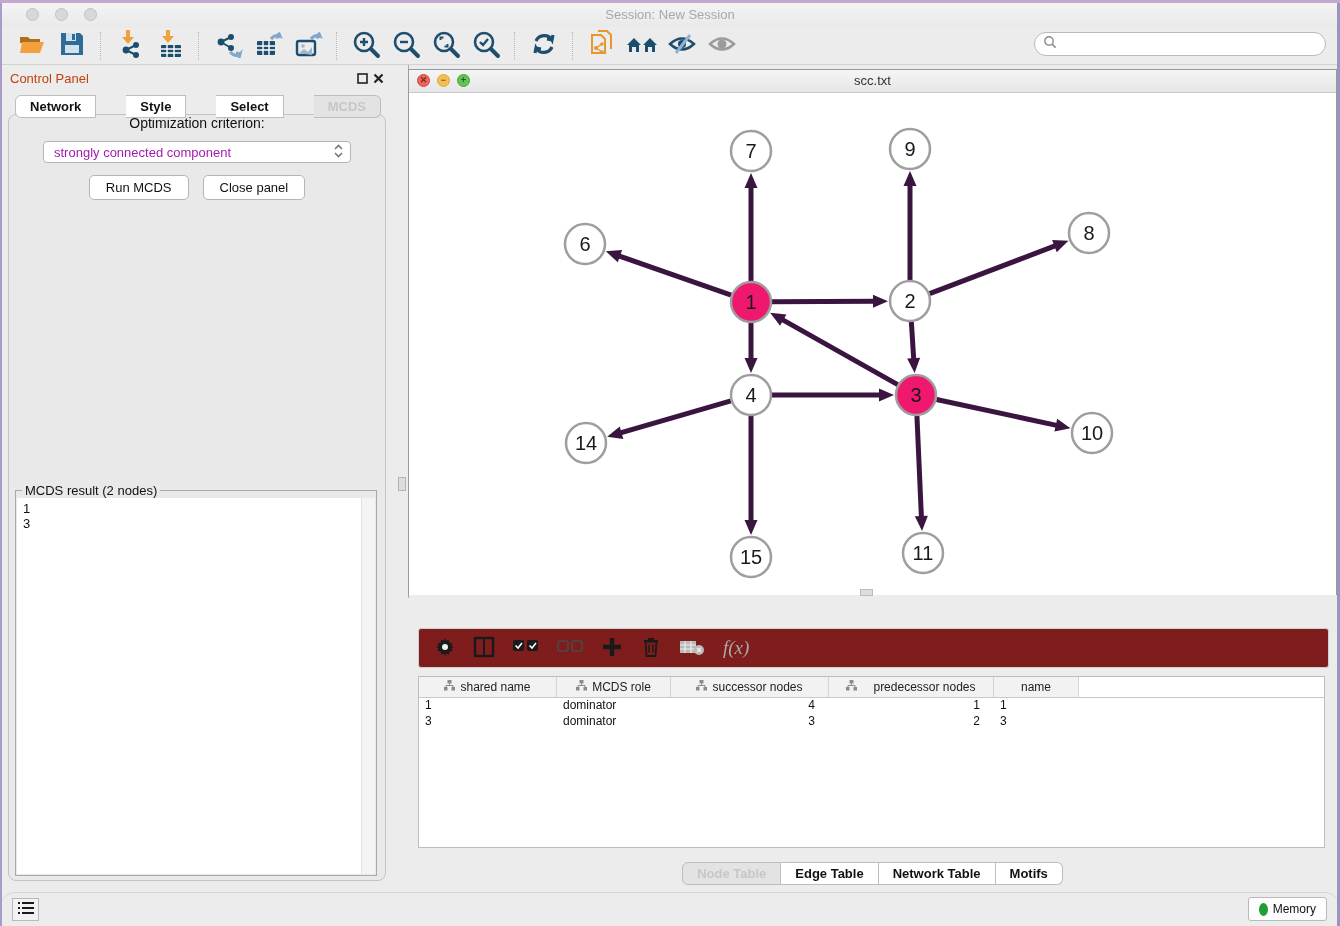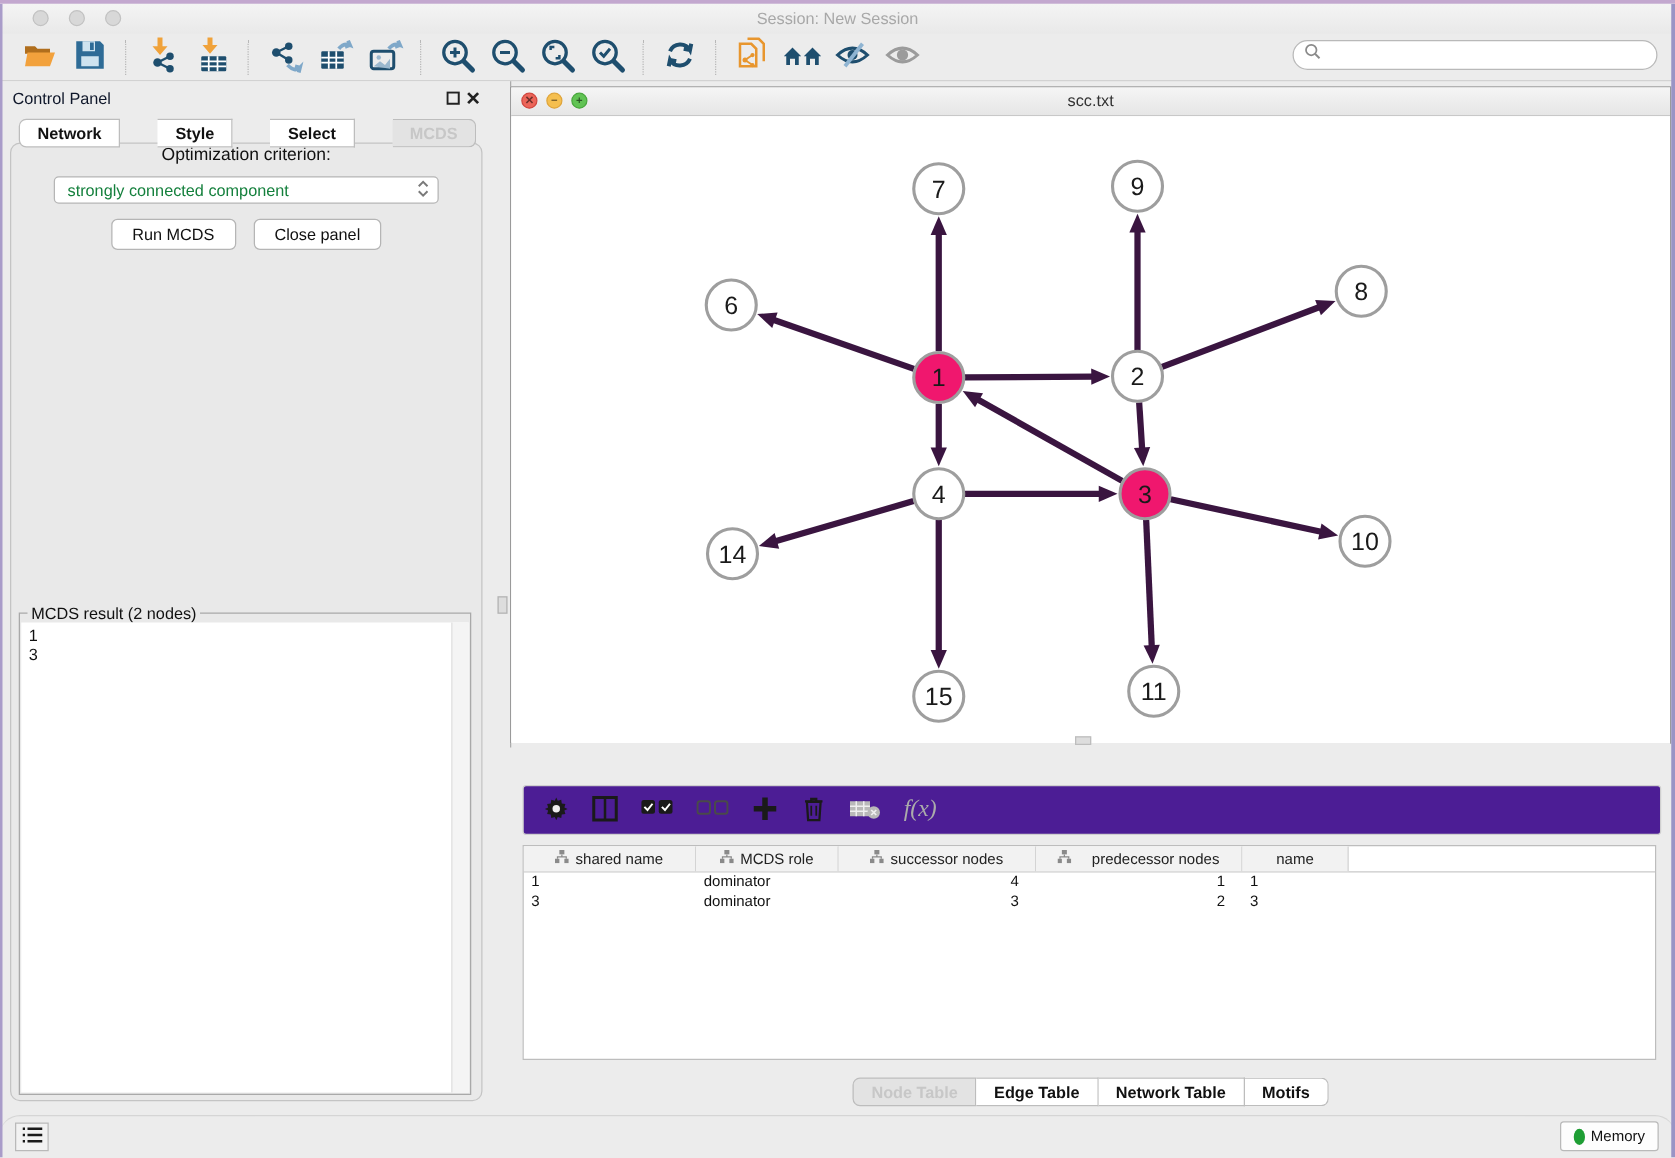--- a/index.html
+++ b/index.html
@@ -19,33 +19,33 @@
   .toolbar{position:absolute;left:0;top:24px;width:100%;height:38px;background:#ECECEC;
            border-bottom:1px solid #D2D2D2;display:flex;align-items:center;padding-left:12px;box-sizing:border-box;}
   .tbtn{width:40px;height:32px;display:flex;align-items:center;justify-content:center;background:none;border:none;padding:0;cursor:pointer;}
   .tsep{width:1px;height:28px;margin:0 8px;border-left:1px dotted #B8B8B8;}
   .searchbox{position:absolute;right:14px;top:5px;width:292px;height:24px;background:#fff;border:1px solid #B9B9B9;
              border-radius:12px;display:flex;align-items:center;padding-left:8px;box-sizing:border-box;}
   .searchbox input{border:none;outline:none;flex:1;font-size:12px;background:transparent;font-family:"Liberation Sans",sans-serif;}
 
   
   .cp{position:absolute;left:0;top:62px;width:396px;bottom:33px;background:#ECECEC;}
-  .panel-head{height:26px;display:flex;align-items:center;font-size:13px;color:#0f172a;padding:0 10px;}
+  .panel-head{height:26px;display:flex;align-items:center;font-size:13px;color:#c2410c;padding:0 10px;}
   .panel-head .ph-title{flex:1;}
   .ph-btn{width:16px;height:16px;display:flex;align-items:center;justify-content:center;background:none;border:none;padding:0;cursor:pointer;color:#222;}
   .cp-tabs{position:absolute;left:0;top:30px;width:100%;display:flex;justify-content:center;z-index:2;gap:30px;}
   .tabbtn{font-size:13px;font-weight:bold;color:#111;background:#fff;border:1px solid #BDBDBD;border-left:none;
           padding:3px 14px;cursor:pointer;font-family:"Liberation Sans",sans-serif;}
   .tabbtn:first-child{border-radius:6px 0 0 6px;border-left:1px solid #BDBDBD;}
   .tabbtn.sel{background:#E3E3E3;color:#C7C7C7;border-radius:0 6px 6px 0;font-weight:bold;}
   .cp-content{position:absolute;left:8px;right:10px;top:49px;bottom:12px;background:#E9E9E9;
               border:1px solid #C4C4C4;border-radius:8px;}
   .opt-label{text-align:center;font-size:14px;color:#111;}
   .selectbox{margin:10px auto 0 auto;width:308px;height:22px;background:#fff;border:1px solid #B5B5B5;border-radius:4px;
-             display:flex;align-items:center;font-size:13px;color:#15803d;padding-left:10px;box-sizing:border-box;cursor:pointer;}
+             display:flex;align-items:center;font-size:13px;color:#a21caf;padding-left:10px;box-sizing:border-box;cursor:pointer;}
   .selectbox .sb-label{flex:1;}
   .btnrow{display:flex;justify-content:center;gap:14px;margin-top:12px;}
   .pushbtn{background:#fff;border:1px solid #B5B5B5;border-radius:5px;font-size:13px;color:#111;
            padding:4px 16px;cursor:pointer;font-family:"Liberation Sans",sans-serif;}
   .resultbox{position:absolute;left:6px;right:8px;top:375px;bottom:4px;border:1px solid #A9A9A9;}
   .result-legend{position:absolute;left:6px;top:-8px;background:#E9E9E9;font-size:13px;color:#111;padding:0 3px;}
   .result-area{position:absolute;left:1px;right:1px;top:7px;bottom:1px;background:#fff;
                font-size:13px;color:#111;padding:3px 0 0 6px;white-space:pre;overflow:hidden;}
   .result-scroll{position:absolute;right:1px;top:7px;bottom:1px;width:13px;background:#F4F4F4;border-left:1px solid #E0E0E0;}
 
@@ -61,21 +61,21 @@
          font-size:9px;font-weight:bold;color:rgba(0,0,0,0.55);box-sizing:border-box;cursor:pointer;line-height:1;}
   .light.red{background:#EC6559;border:1px solid #D14840;}
   .light.yellow{background:#F5BF4F;border:1px solid #DFA53C;}
   .light.green{background:#61C354;border:1px solid #4AA73E;}
   .net-title{position:absolute;left:0;right:0;top:3px;text-align:center;font-size:13px;color:#333;}
   .net-canvas{position:relative;width:927px;height:502px;background:#fff;overflow:hidden;}
   .hgrab{position:absolute;left:860px;top:586px;width:13px;height:7px;background:#DDD;border:1px solid #BDBDBD;box-sizing:border-box;}
 
   
   .tp{position:absolute;left:408px;top:595px;width:929px;bottom:33px;background:#ECECEC;}
-  .tp-toolbar{position:absolute;left:10px;right:8px;top:30px;height:40px;background:#4c1d95;border:1px solid #CFCFCF;
+  .tp-toolbar{position:absolute;left:10px;right:8px;top:30px;height:40px;background:#7f1d1d;border:1px solid #CFCFCF;
               border-radius:3px;display:flex;align-items:center;gap:18px;padding-left:16px;box-sizing:border-box;}
   .tpbtn{background:none;border:none;padding:0;display:flex;align-items:center;justify-content:center;cursor:pointer;}
   .fx{font-family:"Liberation Serif",serif;font-style:italic;font-size:19px;color:#ABABAB;}
   .tp-table{position:absolute;left:10px;right:12px;top:78px;bottom:45px;background:#fff;border:1px solid #BDBDBD;overflow:hidden;}
   .thead{display:flex;height:20px;border-bottom:1px solid #C9C9C9;}
   .th{background:#F2F2F2;border-right:1px solid #D4D4D4;display:flex;align-items:center;justify-content:center;
       gap:5px;font-size:12px;color:#222;box-sizing:border-box;}
   .trow{display:flex;height:16px;font-size:12px;color:#111;}
   .td{box-sizing:border-box;padding:0 6px;overflow:hidden;white-space:nowrap;}
   .td.r{text-align:right;padding-right:14px;}

